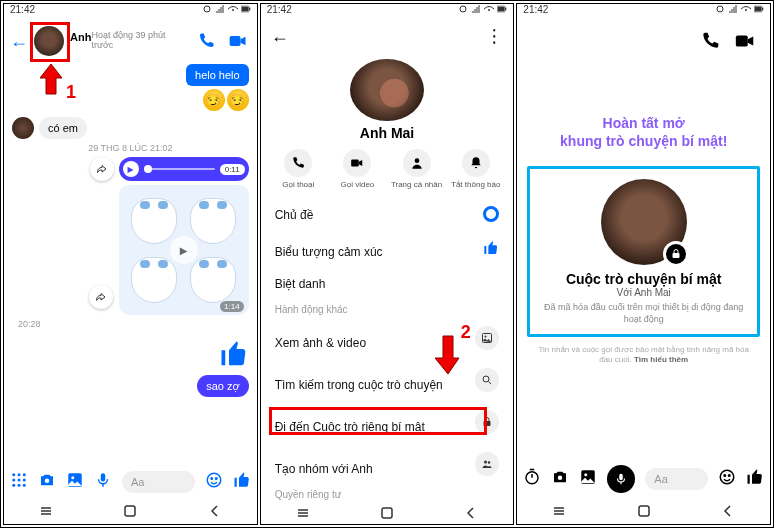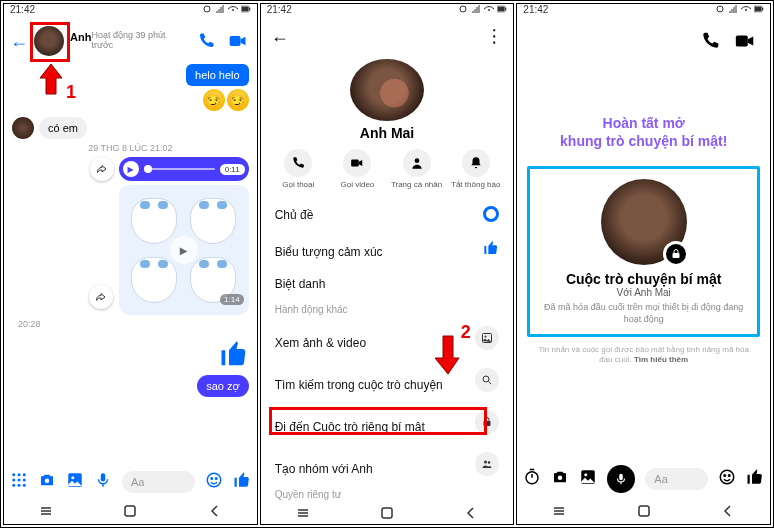--- a/index.html
+++ b/index.html
@@ -33,21 +33,21 @@
   .playc{width:16px;height:16px;border-radius:50%;background:#fff;display:flex;align-items:center;justify-content:center;color:#4a3cff;font-size:8px}
   .vline{flex:1;height:2px;background:rgba(255,255,255,.6);border-radius:2px;position:relative}
   .vline::before{content:"";position:absolute;left:0;width:8px;height:8px;border-radius:50%;background:#fff;top:-3px}
   .vtime{background:#fff;color:#333;font-size:8px;border-radius:8px;padding:1px 5px}
   .sticker{align-self:flex-end;width:130px;height:130px;background:#eaf3fd;border-radius:10px;margin-top:4px;position:relative;display:flex;flex-wrap:wrap;align-content:space-around;justify-content:space-around;padding:6px}
   .cow{width:46px;height:46px;border-radius:40% 40% 50% 50%;background:#fff;border:1px solid #c9d8e8;position:relative}
   .cow::before{content:"";position:absolute;width:10px;height:8px;background:#7eb3e8;border-radius:4px;top:2px;left:8px}
   .cow::after{content:"";position:absolute;width:10px;height:8px;background:#7eb3e8;border-radius:4px;top:2px;right:8px}
   .playvid{position:absolute;top:50%;left:50%;width:28px;height:28px;margin:-14px 0 0 -14px;border-radius:50%;background:rgba(255,255,255,.7);display:flex;align-items:center;justify-content:center;color:#666}
   .share2{position:absolute;left:-30px;bottom:6px;width:24px;height:24px;border-radius:50%;background:#fff;box-shadow:0 1px 3px rgba(0,0,0,.25);display:flex;align-items:center;justify-content:center}
-  .stime{position:absolute;bottom:10px;right:5px;font-size:8px;color:#fff;background:rgba(0,0,0,.4);padding:1px 4px;border-radius:6px}
+  .stime{position:absolute;bottom:3px;right:5px;font-size:8px;color:#fff;background:rgba(0,0,0,.4);padding:1px 4px;border-radius:6px}
   .thumbbig{align-self:flex-end;margin-top:6px}
   .bubble-in2{align-self:flex-end;background:#4a3cff;color:#fff;padding:5px 9px;border-radius:13px;font-size:11px;margin-top:4px}
   .composer{display:flex;align-items:center;padding:5px 6px;gap:10px;color:#006cff}
   .composer .inp{flex:1;background:#f0f0f0;border-radius:14px;padding:5px 9px;font-size:11px;color:#999}
   .navbar{height:26px;display:flex;align-items:center;justify-content:space-around;border-top:0}
   .navbar span{width:18px;height:18px;display:flex;align-items:center;justify-content:center}
   
   .hdr2{display:flex;align-items:center;justify-content:space-between;padding:6px 10px;font-size:18px}
   .bigav{width:74px;height:74px;border-radius:50%;margin:6px auto 4px;background:radial-gradient(circle at 50% 45%, #7a5542 35%, #2e1c14 75%);position:relative;overflow:hidden}
   .bigav::after{content:"";position:absolute;inset:0;background:radial-gradient(circle at 60% 55%, rgba(255,150,120,.35) 0 25%, transparent 26%)}

